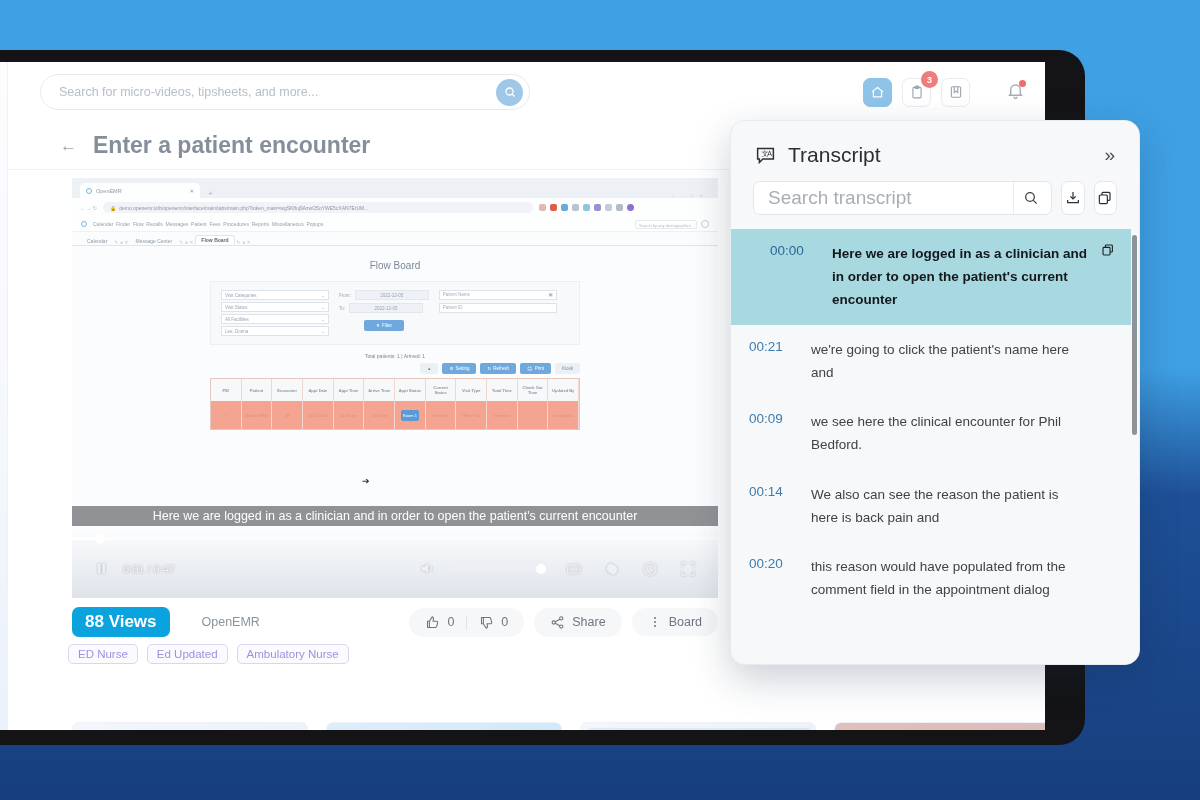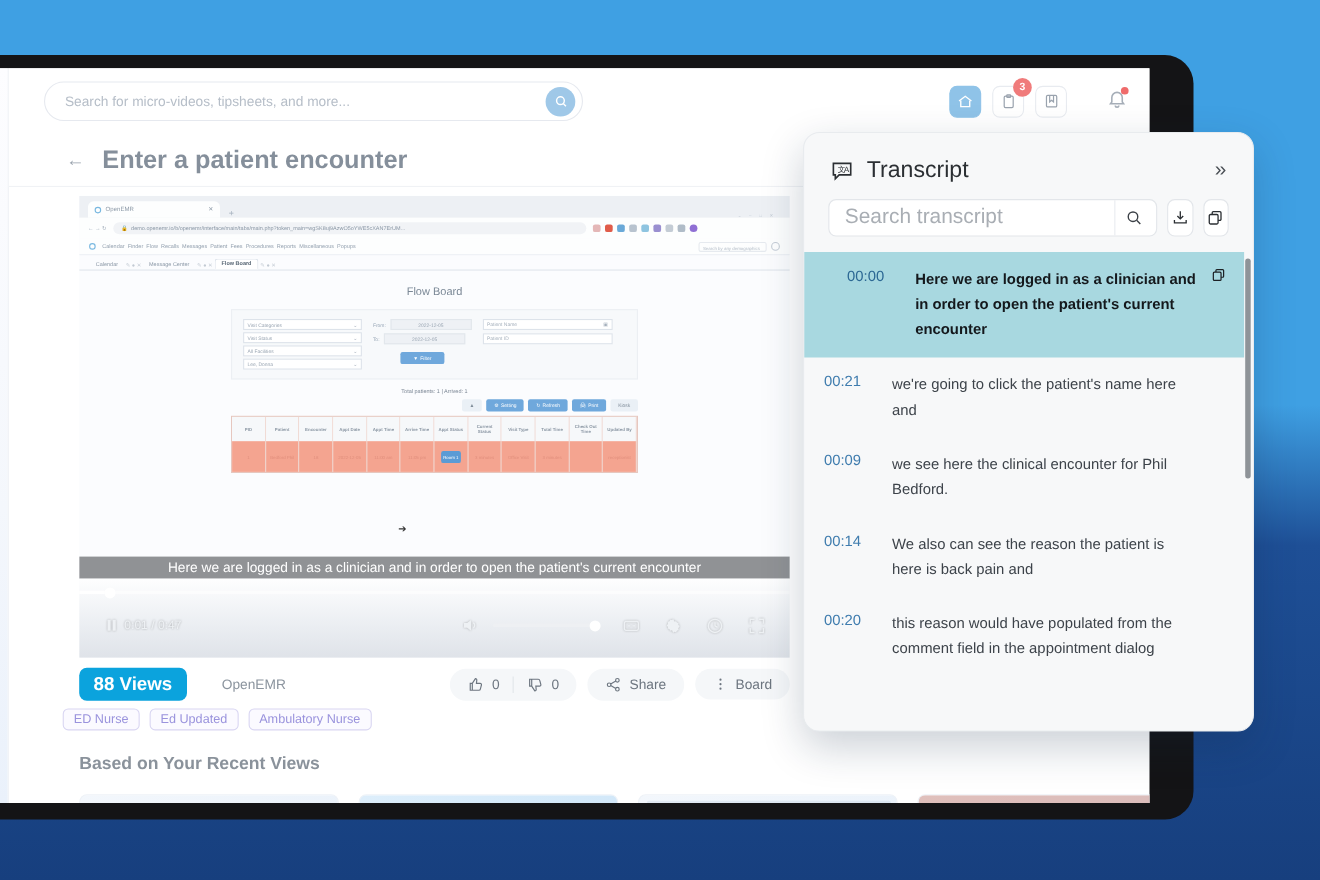--- a/index.html
+++ b/index.html
@@ -154,41 +154,41 @@
   }
   .controls {
     position: absolute; left: 0; bottom: 0; width: 100%; height: 72px;
     background: linear-gradient(180deg, rgba(255,255,255,.70) 0%, rgba(235,238,242,.92) 55%, rgba(222,226,232,.97) 100%);
   }
   .progress { position: absolute; left: 0; top: 11px; width: 100%; height: 3px; background: rgba(255,255,255,.55); }
   .progress-fill { position: absolute; left: 0; top: 0; height: 3px; width: 3.5%; background: #fff; }
   .progress-knob { position: absolute; left: 3.5%; top: -3.5px; width: 10px; height: 10px; border-radius: 50%; background: #fff; }
   .ctrl-row { position: absolute; left: 0; top: 34px; width: 100%; display: flex; align-items: center; padding: 0 22px; }
   .ctrl-icon { color: #e9ecef; display: flex; align-items: center; filter: drop-shadow(0 0 1px rgba(0,0,0,.25)); }
-  .time-label { color: #eef1f4; font-size: 11px; margin-left: 4px; filter: drop-shadow(0 0 1px rgba(0,0,0,.3)); }
+  .time-label { color: #eef1f4; font-size: 11px; margin-left: 14px; filter: drop-shadow(0 0 1px rgba(0,0,0,.3)); }
   .ctrl-spacer { flex: 1; }
   .vol-track { width: 96px; height: 3px; background: #eef0f3; margin: 0 0 0 12px; position: relative; border-radius: 2px; }
   .vol-knob { position: absolute; right: -2px; top: -3.5px; width: 10px; height: 10px; border-radius: 50%; background: #fff; }
   .ctrl-right { display: flex; align-items: center; gap: 22px; margin-left: 22px; }
   
   .meta-row {
     position: absolute; left: 112px; top: 544px; width: 646px; height: 32px;
     display: flex; align-items: center;
   }
   .views-badge {
     background: #0ba3dd; color: #fff; font-size: 17px; font-weight: bold;
     padding: 5px 13px; border-radius: 7px;
   }
   .source-label { font-size: 12.5px; color: #8b949e; margin-left: 32px; }
   .meta-spacer { flex: 1; }
   .pill-group { display: flex; align-items: center; background: #f5f7f9; border-radius: 16px; padding: 5px 4px; }
   .pill-btn { display: flex; align-items: center; gap: 7px; padding: 2px 12px; font-size: 12.5px; color: #6d7680; }
   .pill-div { width: 1px; height: 15px; background: #e1e5ea; }
   .pill-sep { width: 10px; }
-  .tags-row { position: absolute; left: 97px; top: 582px; display: flex; gap: 9px; }
+  .tags-row { position: absolute; left: 108px; top: 582px; display: flex; gap: 9px; }
   .tag {
     border: 1px solid #d9d6f2; border-radius: 5px; padding: 3px 9px;
     font-size: 11.5px; color: #9a93dd; background: #fbfaff;
   }
   
   .recent-title { position: absolute; left: 112px; top: 624px; font-size: 16px; color: #8a929b; font-weight: bold; }
   .thumbs { position: absolute; left: 112px; top: 660px; display: flex; gap: 18px; }
   .thumb {
     width: 236px; height: 86px; border-radius: 7px; overflow: hidden; position: relative;
     background: linear-gradient(135deg,#f3f7fc,#e9f1fa);
@@ -530,21 +530,20 @@
         </span>
       </span>
     </div>
 
     <div class="tags-row">
       <span class="tag">ED Nurse</span>
       <span class="tag">Ed Updated</span>
       <span class="tag">Ambulatory Nurse</span>
     </div>
 
-    <div class="recent-title">Based on Your Recent Views</div>
     <div class="thumbs">
 
       <div class="thumb">
         
         
         
         
         
         
       </div>

